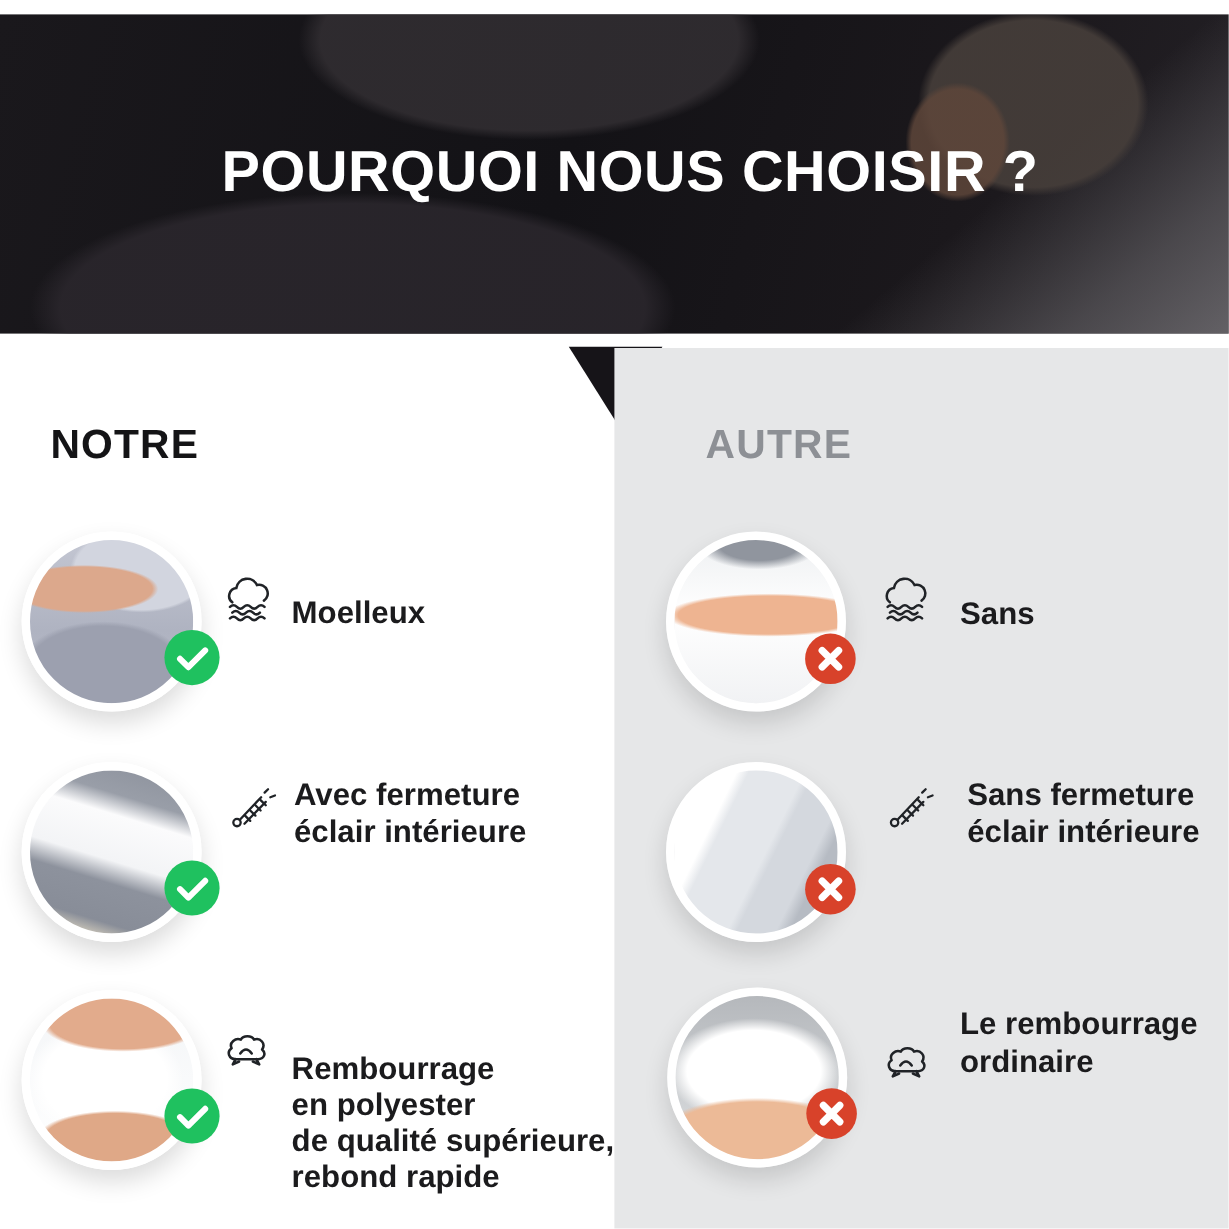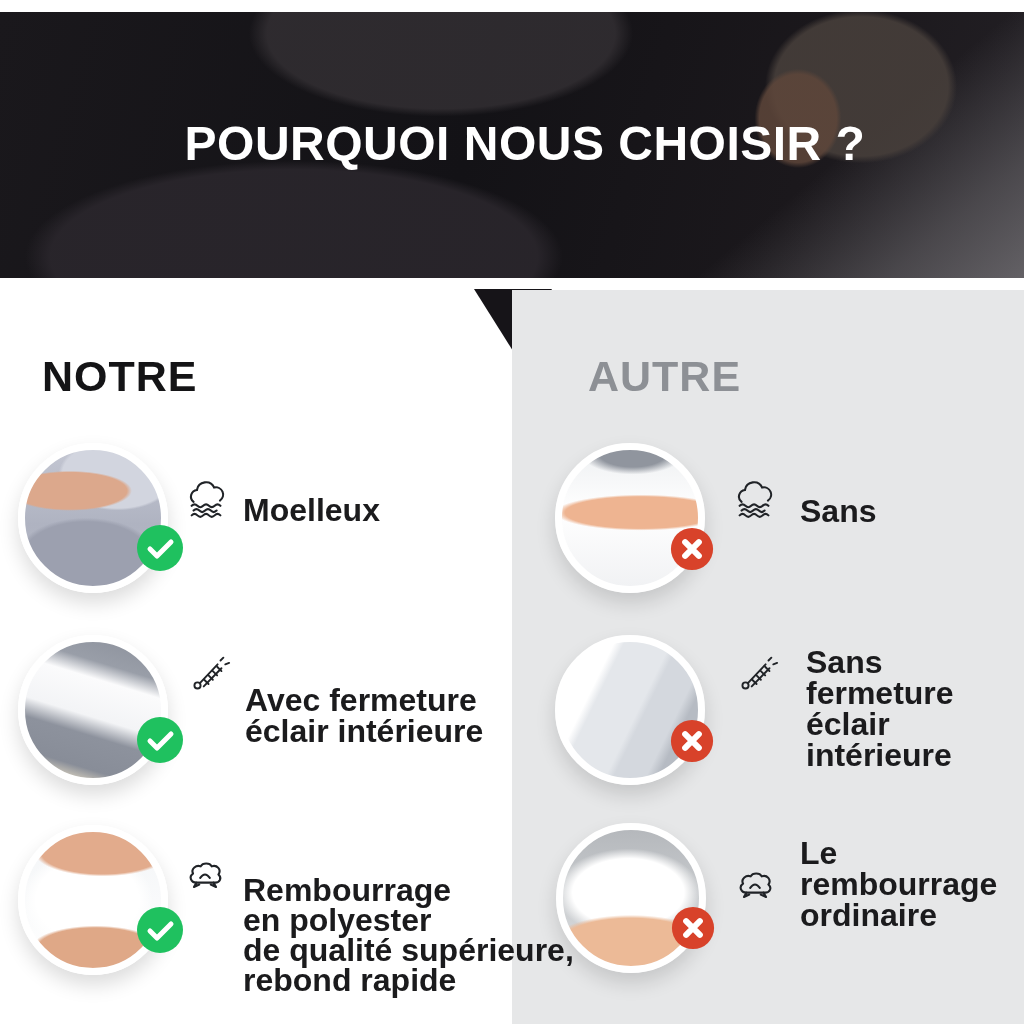--- a/index.html
+++ b/index.html
@@ -30,21 +30,21 @@
     border-left:39px solid transparent; border-right:39px solid transparent;
     border-top:62px solid #161418;
   }
 
   
   .panel-right {
     position:absolute; left:512px; top:290px; width:512px; height:734px;
     background:#e6e7e8;
   }
 
-  .col-heading { position:absolute; margin:0; font-size:43px; font-weight:800; letter-spacing:1px; }
+  .col-heading { position:absolute; margin:0; font-size:34px; font-weight:800; letter-spacing:1px; }
   .h-ours  { left:42px;  top:352px; color:#141416; }
   .h-other { left:588px; top:352px; color:#8d9095; }
 
   
   .circle {
     position:absolute; width:150px; height:150px; border-radius:50%;
     border:7px solid #ffffff; box-sizing:border-box;
     box-shadow:0 10px 20px rgba(0,0,0,.14);
   }
   .ph-l1 { background:
@@ -67,21 +67,21 @@
     linear-gradient(116deg, #ffffff 0 26%, #e4e7eb 31% 54%, #d4d8de 58% 74%, #b6bbc3 80% 100%); }
   .ph-r3 { background:
     radial-gradient(ellipse 80px 28px at 50% 83%, #ecba97 0 88%, rgba(236,186,151,0) 100%),
     radial-gradient(ellipse 82px 50px at 48% 46%, #ffffff 0 68%, rgba(255,255,255,0) 88%),
     linear-gradient(180deg, #b5b8bc 0%, #c7cacd 45%, #dddfe1 100%); }
 
   
   .badge { position:absolute; }
   .feat-icon { position:absolute; }
   .feat-icon svg { display:block; }
-  .lines { position:absolute; color:#1b1b1d; font-weight:700; font-size:32px; line-height:31px; }
+  .lines { position:absolute; color:#1b1b1d; font-weight:700; font-size:26px; line-height:31px; }
   .lines.lh30 { line-height:30px; }
 </style>
 </head>
 <body>
 
 <div class="canvas">
 
   <div class="hero">
     <h1 class="hero-title">POURQUOI NOUS CHOISIR ?</h1>
   </div>
@@ -120,21 +120,21 @@
   </span>
   <span class="feat-icon" style="left:186px; top:650px;">
     <svg width="46" height="46" viewBox="0 0 48 48" fill="none" stroke="#202327" stroke-width="2" stroke-linecap="round">
       <circle cx="12" cy="37" r="3.2"></circle>
       <path d="M14.5 34.5 L33 15"></path>
       <path d="M18.5 38 L37 19"></path>
       <path d="M19 31 l4.5 4.5 M23.5 26.5 l4.5 4.5 M28 22 l4.5 4.5 M32.5 17.5 l4.5 4.5"></path>
       <path d="M36 11 l3 -3 M41 15 l4 -1.5"></path>
     </svg>
   </span>
-  <div class="lines" style="left:245px; top:647px;margin-top:38px;">
+  <div class="lines" style="left:245px; top:647px;">
     <div>Avec fermeture</div>
     <div>éclair intérieure</div>
   </div>
 
   <div class="circle ph-l3" style="left:18px; top:825px;"></div>
   <span class="badge" style="left:136px; top:906px;">
     <svg width="48" height="48" viewBox="0 0 48 48">
         <circle cx="24" cy="24" r="23" fill="#1fc15f"></circle>
         <path d="M14 25 l7 7 L35 18" fill="none" stroke="#ffffff" stroke-width="5" stroke-linecap="round" stroke-linejoin="round"></path>
       </svg>

